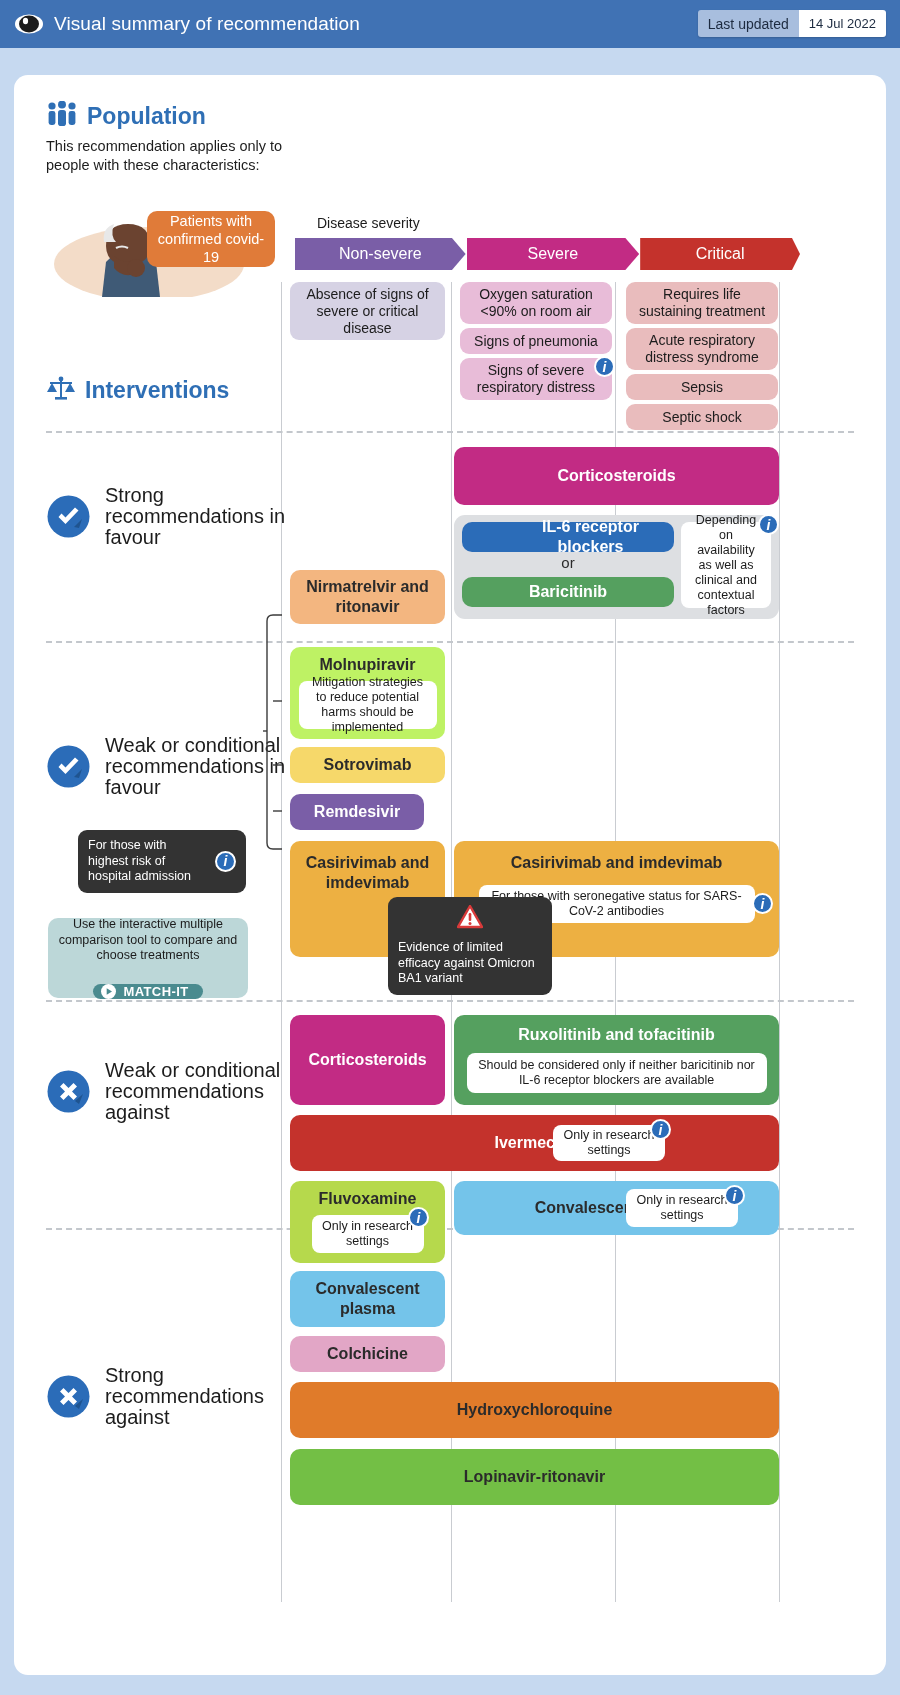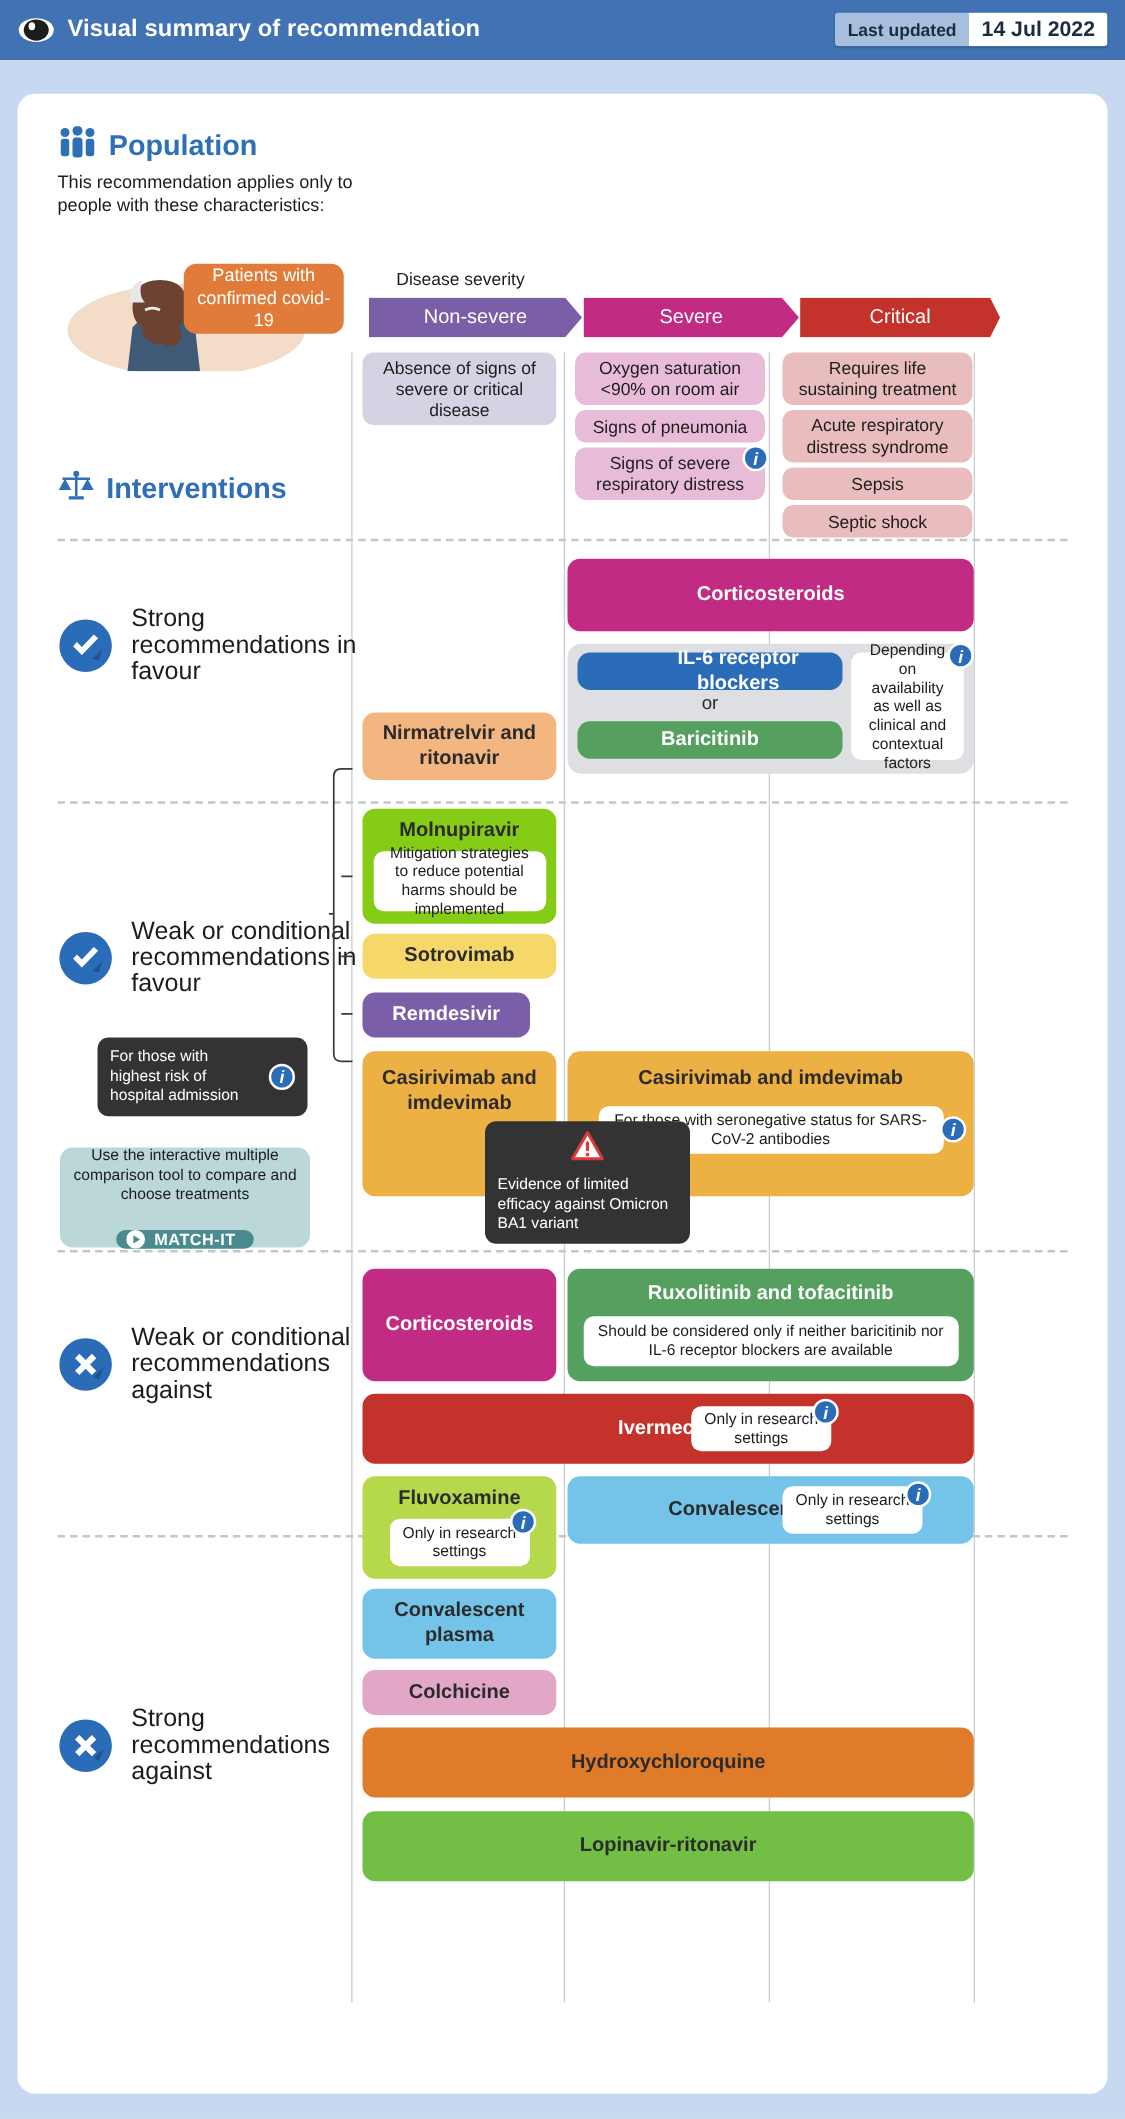--- a/index.html
+++ b/index.html
@@ -7,30 +7,30 @@
   html, body {
     width: 900px;
     background: #c6d9f0;
     font-family: "Liberation Sans", sans-serif;
   }
   body { width: 900px; height: 1695px; position: relative; overflow: hidden; }
 
   
   .topbar {
     height: 48px; background: #4072b4; display: flex; align-items: center;
-    padding: 0 14px; position: relative; font-weight: bold;
+    padding: 0 14px; position: relative;
   }
   .eye-icon { width: 30px; height: 30px; flex: 0 0 30px; margin-right: 10px; }
   .topbar-title { color: #fff; font-size: 19px; letter-spacing: .1px; }
   .lastupd { position: absolute; right: 14px; top: 10px; display: flex;
              height: 27px; border-radius: 3px; overflow: hidden;
              box-shadow: 0 1px 2px rgba(0,0,0,.18); }
   .lastupd .lbl { background: #a8bede; color: #1d2b40; font-size: 14px;
                   padding: 0 10px; display: flex; align-items: center; }
-  .lastupd .val { background: #fff; color: #1d2b40; font-size: 17px;
+  .lastupd .val { background: #fff; color: #1d2b40; font-size: 13px;
                   padding: 0 10px; display: flex; align-items: center; }
 
   
   .card {
     position: absolute; left: 14px; top: 75px; width: 872px; height: 1600px;
     background: #fff; border-radius: 14px;
   }
 
   
   .sec-head { display: flex; align-items: center; gap: 9px; }
@@ -91,21 +91,21 @@
         align-items: center; justify-content: center; text-align: center; }
   .tx .name { font-weight: bold; font-size: 16px; line-height: 20px; }
   .note {
     background: #fff; border-radius: 8px; font-size: 12.5px; line-height: 15px;
     color: #1c1c1c; padding: 6px 9px; text-align: center; display: flex;
     align-items: center; justify-content: center;
   }
 
   
   .c-orange-l  { background: #f3b680; color: #2b2b2b; }
-  .c-purple-l  { background: #84cc16; color: #2b2b2b; }
+  .c-purple-l  { background: #bef264; color: #2b2b2b; }
   .c-yellow    { background: #f6d86a; color: #2b2b2b; }
   .c-purple-d  { background: #7a5ea7; color: #fff; }
   .c-amber     { background: #edb042; color: #2b2b2b; }
   .c-magenta   { background: #c22b84; color: #fff; }
   .c-green-d   { background: #55a05f; color: #fff; }
   .c-red       { background: #c4322c; color: #fff; }
   .c-lime      { background: #b6d94c; color: #2b2b2b; }
   .c-skyblue   { background: #74c4ea; color: #2b2b2b; }
   .c-pink      { background: #e2a6c6; color: #2b2b2b; }
   .c-orange-d  { background: #e07b2a; color: #2b2b2b; }

